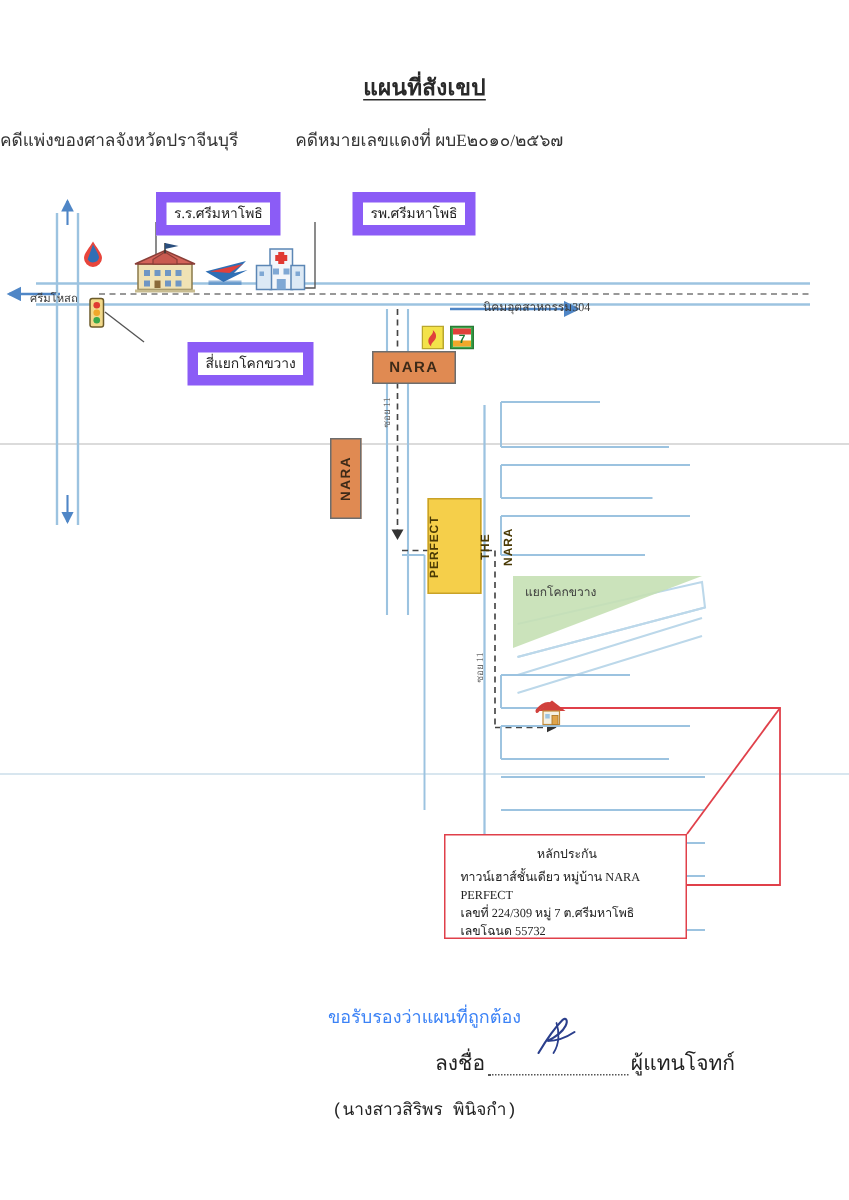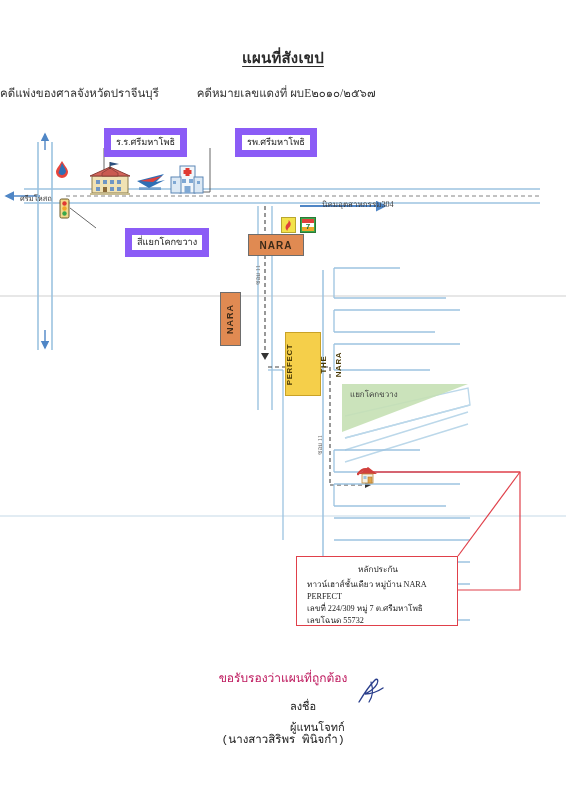--- a/index.html
+++ b/index.html
@@ -99,25 +99,25 @@
     position:absolute;left:296px;top:556px;width:162px;height:70px;
     border:1px solid #e0404a;background:#fff;
     padding:6px 8px 0 10px;box-sizing:border-box;font-family:Liberation Serif, serif;
   }
   .callout .c-title{text-align:center;font-size:8.2px;color:#222;margin-bottom:3px;}
   .callout .c-line{font-size:8.2px;color:#222;line-height:1.45;}
 
   
   .sig-certify{
     position:absolute;left:0;top:668px;width:566px;text-align:center;
-    font-size:12px;color:#be185d;
+    font-size:12px;color:#3b82f6;
   }
   .sig-row{
     position:absolute;left:290px;top:697px;width:200px;
-    display:flex;align-items:flex-start;font-size:11px;color:#222;flex-direction:column;
+    display:flex;align-items:flex-end;font-size:14px;color:#222;
   }
   .sig-row .lbl{white-space:nowrap;}
   .sig-row .dots{
     flex:1;border-bottom:1px dotted #555;margin:0 2px 2px 2px;height:1px;
   }
   .sig-name{
     position:absolute;left:0;top:730px;width:566px;text-align:center;
     font-size:11.5px;color:#222;font-family:Liberation Mono, monospace;
   }
   .sig-mark{position:absolute;left:355px;top:678px;}

